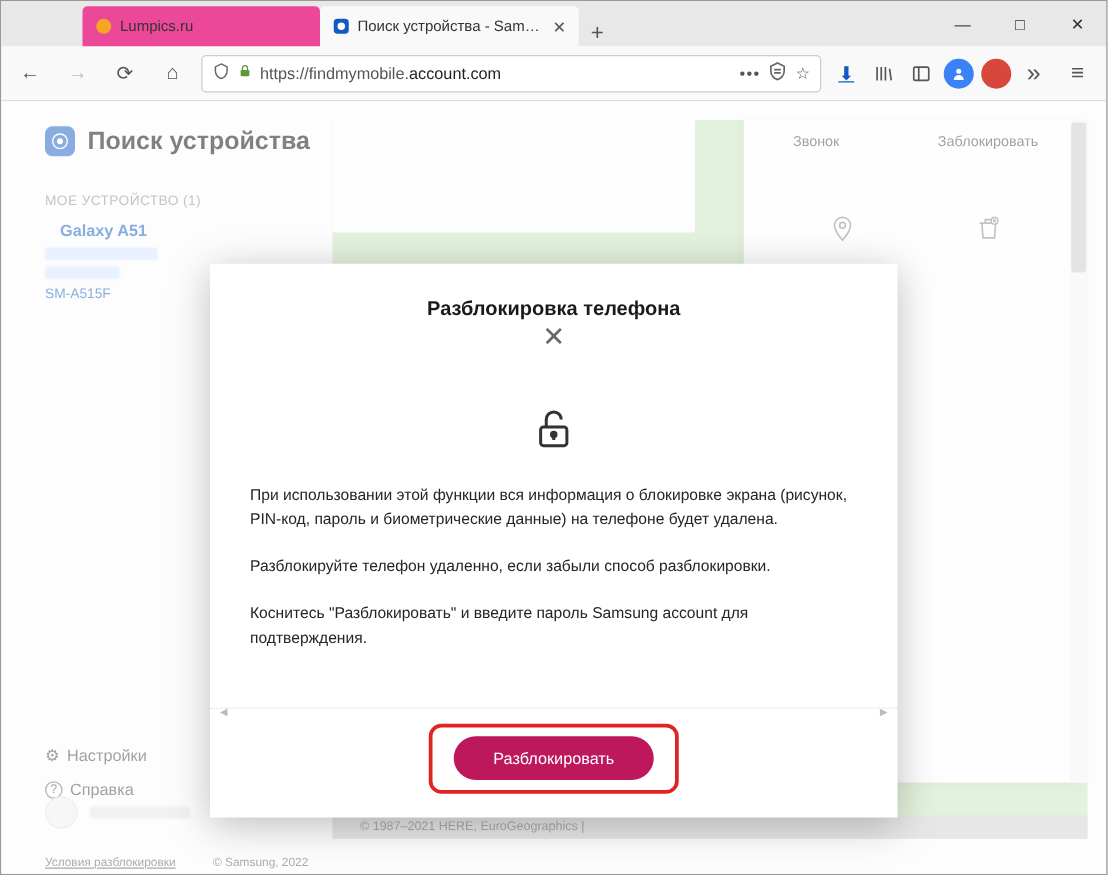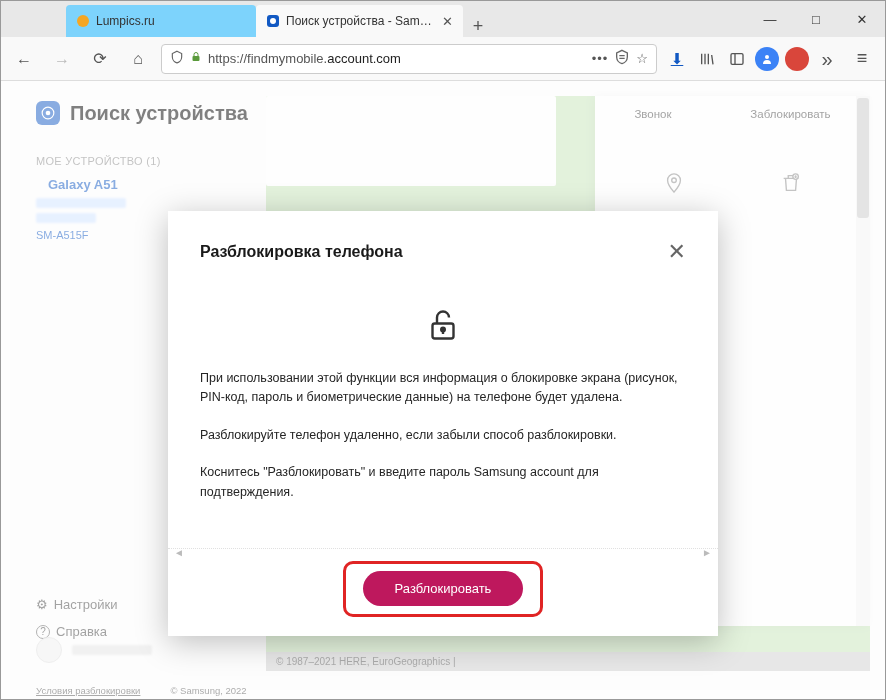--- a/index.html
+++ b/index.html
@@ -1,21 +1,21 @@
 <!DOCTYPE html>
 <html><head>
 <meta charset="utf-8">
 <style>
   * { box-sizing: border-box; margin: 0; padding: 0; font-family: -apple-system, BlinkMacSystemFont, "Segoe UI", Arial, sans-serif; }
   body { width: 886px; height: 700px; background: #f0f0f0; overflow: hidden; border: 1px solid #999; }
   .browser-chrome { background: #f5f5f5; }
   .window-bar { height: 36px; background: #e8e8e8; display: flex; }
   .tabs { display: flex; flex: 1; align-items: flex-end; padding-left: 65px; }
   .tab { height: 32px; display: flex; align-items: center; padding: 0 10px; font-size: 12px; color: #333; max-width: 210px; gap: 6px; }
-  .tab.inactive { background: #7dd3fc; border-radius: 4px 4px 0 0; }
+  .tab.inactive { background: #ec4899; border-radius: 4px 4px 0 0; }
   .tab.active { background: #f9f9f9; border-radius: 4px 4px 0 0; }
   .tab .favicon { width: 14px; height: 14px; display: inline-flex; align-items: center; justify-content: center; }
   .tab .tab-title { white-space: nowrap; overflow: hidden; text-overflow: ellipsis; width: 150px; }
   .tab .tab-close { font-size: 13px; color: #555; }
   .newtab-btn { width: 30px; display: flex; align-items: center; justify-content: center; font-size: 18px; color: #555; }
   .win-controls { display: flex; }
   .win-btn { width: 46px; height: 36px; display: flex; align-items: center; justify-content: center; font-size: 13px; color: #333; }
   .addr-bar { height: 44px; display: flex; align-items: center; padding: 0 8px; gap: 8px; border-bottom: 1px solid #ddd; background: #f9f9f9; }
   .nav-btn { width: 30px; height: 30px; display: flex; align-items: center; justify-content: center; color: #555; font-size: 16px; }
   .nav-btn.disabled { color: #bbb; }
@@ -40,30 +40,30 @@
   .bottom-links { position: absolute; bottom: 10px; left: 0; }
   .blink { display: flex; align-items: center; gap: 6px; font-size: 13px; color: #444; margin-bottom: 12px; }
   .map-area { position: absolute; left: 265px; right: 15px; top: 15px; bottom: 30px; background: #c6e4b9; border-radius: 2px; }
   .device-preview { position: absolute; left: 0; top: 0; width: 290px; height: 90px; background: #fdfdfd; border-radius: 2px; }
   .right-panel { position: absolute; right: 0; top: 0; width: 275px; height: 530px; background: #fdfdfd; box-shadow: -2px 0 10px rgba(0,0,0,.05); }
   .panel-row { display: flex; justify-content: space-around; font-size: 11.5px; color: #444; padding: 12px 0; }
   .panel-icons { display: flex; justify-content: space-around; padding: 40px 20px 0 20px; color: #777; font-size: 18px; }
   .right-sb { position: absolute; right: 0; top: 0; bottom: 0; width: 14px; background: #f2f2f2; }
   .right-sb-thumb { position: absolute; right: 1px; top: 2px; width: 12px; height: 120px; background: #c9c9c9; border-radius: 3px; }
   .switch-map { position: absolute; bottom: 36px; left: 50%; transform: translateX(-50%); background: #fff; border-radius: 20px; padding: 8px 20px; font-size: 12px; color: #1259c3; border: 1px solid #dce5f5; }
-  .map-credit { position: absolute; bottom: 0; left: 0; right: 0; background: #cfcfcf; font-size: 10px; color: #555; padding: 4px 10px; }
+  .map-credit { position: absolute; bottom: 0; left: 0; right: 0; background: #cfcfcf; font-size: 10px; color: #555; padding: 4px 22px; }
   .footer { position: absolute; bottom: 5px; left: 35px; font-size: 9.5px; color: #555; display: flex; gap: 30px; }
   .footer .under { text-decoration: underline; }
   .user-circle { position: absolute; left: 35px; bottom: 38px; display: flex; align-items: center; gap: 10px; }
   .avatar { width: 26px; height: 26px; border-radius: 50%; background: #eee; border: 1px solid #ddd; }
   .user-blur { width: 80px; height: 10px; background: #e2e2e2; border-radius: 2px; filter: blur(1px); }
   .overlay { position: absolute; inset: 0; background: rgba(255,255,255,.5); display: flex; align-items: flex-start; justify-content: center; padding-top: 130px; }
   .modal { width: 550px; background: #fff; box-shadow: 0 6px 30px rgba(0,0,0,.25); position: relative; }
   .modal-inner { padding: 28px 32px 14px 32px; }
-  .modal-title-row { display: flex; justify-content: space-between; align-items: center; margin-bottom: 42px; }
+  .modal-title-row { display: flex; justify-content: space-between; align-items: center; margin-bottom: 42px; flex-direction: column; }
   .modal-title { font-size: 16px; font-weight: 700; color: #1a1a1a; }
   .modal-close { font-size: 22px; color: #666; }
   .modal-icon { display: flex; justify-content: center; margin-bottom: 42px; }
   .modal-body { font-size: 12.5px; color: #252525; line-height: 1.55; }
   .modal-body p { margin-bottom: 18px; }
   .modal-hr-area { border-top: 1px dotted #e0e0e0; margin-top: 14px; position: relative; }
   .modal-sb { position: absolute; left: 6px; right: 6px; top: -2px; height: 4px; display: flex; justify-content: space-between; color: #bbb; font-size: 10px; }
   .modal-footer { padding: 22px 0 30px 0; display: flex; justify-content: center; position: relative; }
   .unlock-btn { background: #be185d; color: #fff; font-size: 13px; padding: 10px 32px; border: none; border-radius: 20px; }
   .highlight-ring { position: absolute; border: 3px solid #e02424; border-radius: 10px; left: 50%; transform: translateX(-50%); top: 12px; width: 200px; height: 56px; pointer-events: none; }

